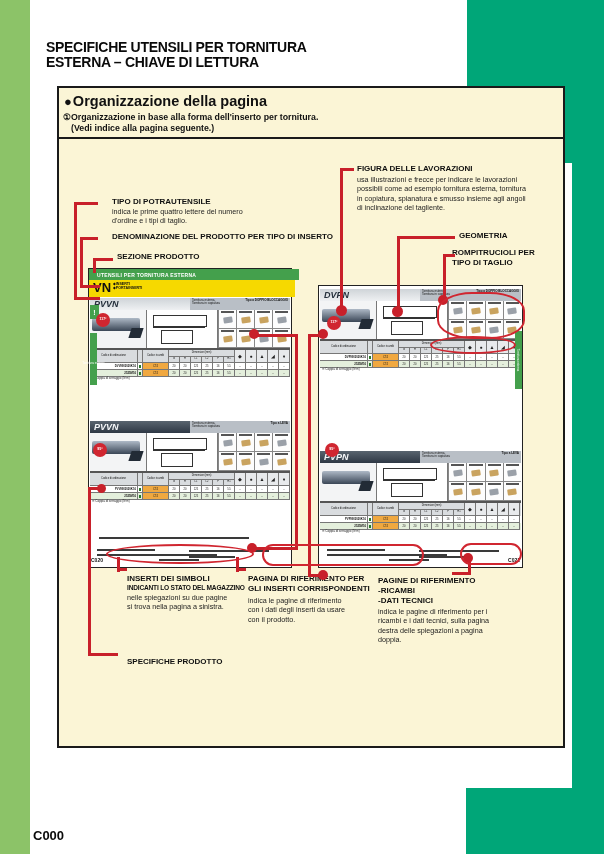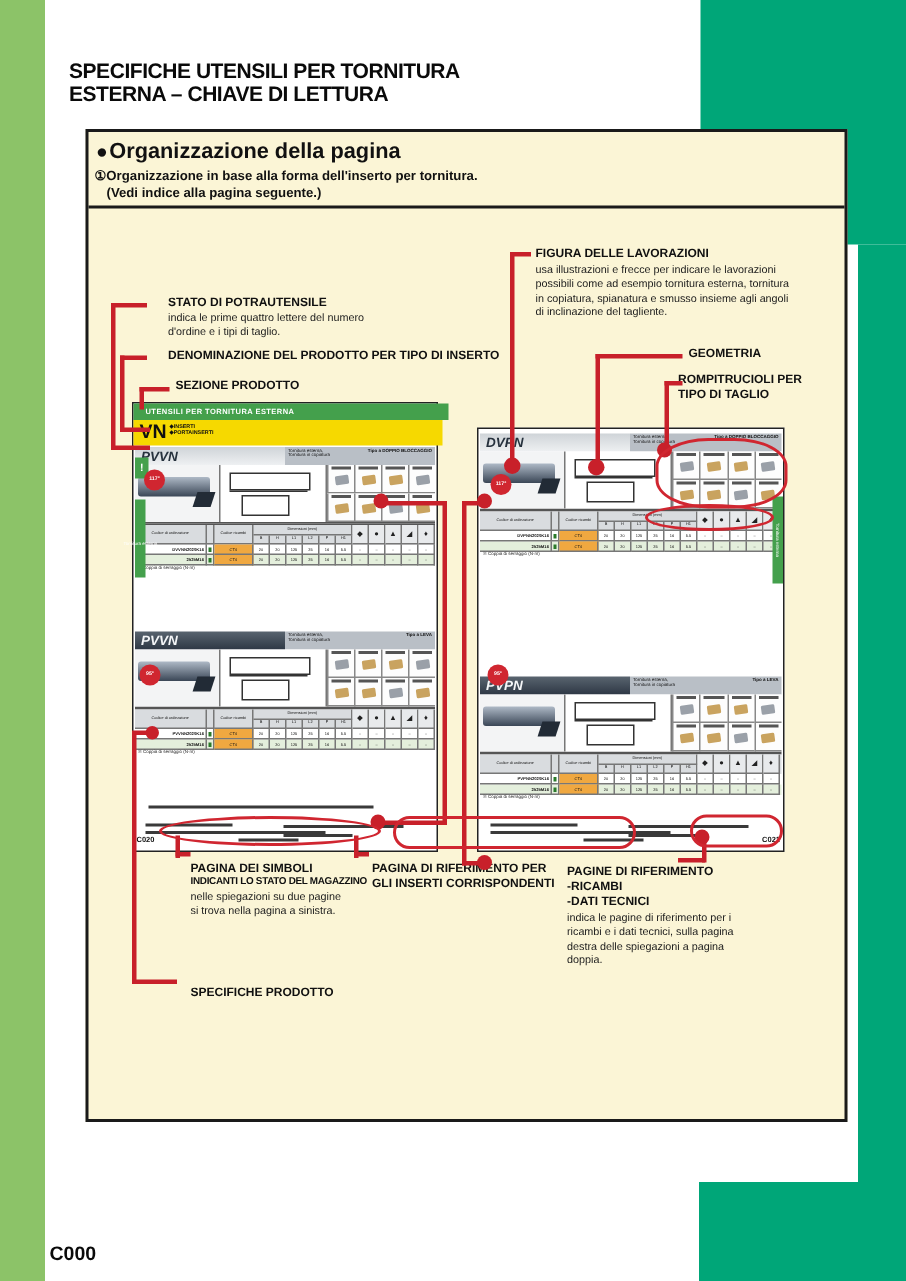--- a/index.html
+++ b/index.html
@@ -98,42 +98,45 @@
   <div class="abs pre" id="page-title">SPECIFICHE UTENSILI PER TORNITURA
 ESTERNA – CHIAVE DI LETTURA</div>
   <div class="abs" id="page-code">C000</div>
 
   <div class="abs" id="panel"></div>
   <div class="abs" id="panel-heading"><span id="panel-bullet">●</span><span>Organizzazione della pagina</span></div>
   <div class="abs" id="panel-note1">①Organizzazione in base alla forma dell'inserto per tornitura.</div>
   <div class="abs" id="panel-note2">(Vedi indice alla pagina seguente.)</div>
   <div class="abs" id="panel-rule"></div>
 
-  <div class="abs co-title" style="left:112px;top:197px;">STATO DI POTRAUTENSILE</div>
+  <div class="abs co-title" style="left:112px;top:197px;">TIPO DI POTRAUTENSILE</div>
   <div class="abs co-body pre" style="left:112px;top:207px;">indica le prime quattro lettere del numero
 d'ordine e i tipi di taglio.</div>
   <div class="abs co-title" style="left:112px;top:232px;">DENOMINAZIONE DEL PRODOTTO PER TIPO DI INSERTO</div>
   <div class="abs co-title" style="left:117px;top:252px;">SEZIONE PRODOTTO</div>
 
   <div class="abs co-title" style="left:357px;top:164px;">FIGURA DELLE LAVORAZIONI</div>
   <div class="abs co-body pre" style="left:357px;top:175px;width:218px;">usa illustrazioni e frecce per indicare le lavorazioni
 possibili come ad esempio tornitura esterna, tornitura
 in copiatura, spianatura e smusso insieme agli angoli
 di inclinazione del tagliente.</div>
   <div class="abs co-title" style="left:459px;top:231px;">GEOMETRIA</div>
   <div class="abs co-title pre" style="left:452px;top:248px;">ROMPITRUCIOLI PER
 TIPO DI TAGLIO</div>
 
-  <div class="abs co-title" style="left:127px;top:574px;">PAGINA DEI SIMBOLI</div>
+  <div class="abs co-title" style="left:127px;top:574px;">INSERTI DEI SIMBOLI</div>
   <div class="abs co-title2" style="left:127px;top:584px;">INDICANTI LO STATO DEL MAGAZZINO</div>
   <div class="abs co-body pre" style="left:127px;top:593px;">nelle spiegazioni su due pagine
 si trova nella pagina a sinistra.</div>
 
   <div class="abs co-title pre" style="left:248px;top:574px;">PAGINA DI RIFERIMENTO PER
 GLI INSERTI CORRISPONDENTI</div>
+  <div class="abs co-body pre" style="left:248px;top:596px;">indica le pagine di riferimento
+con i dati degli inserti da usare
+con il prodotto.</div>
 
   <div class="abs co-title pre" style="left:378px;top:576px;">PAGINE DI RIFERIMENTO
 -RICAMBI
 -DATI TECNICI</div>
   <div class="abs co-body pre" style="left:378px;top:607px;">indica le pagine di riferimento per i
 ricambi e i dati tecnici, sulla pagina
 destra delle spiegazioni a pagina
 doppia.</div>
 
   <div class="abs co-title" style="left:127px;top:657px;">SPECIFICHE PRODOTTO</div>

